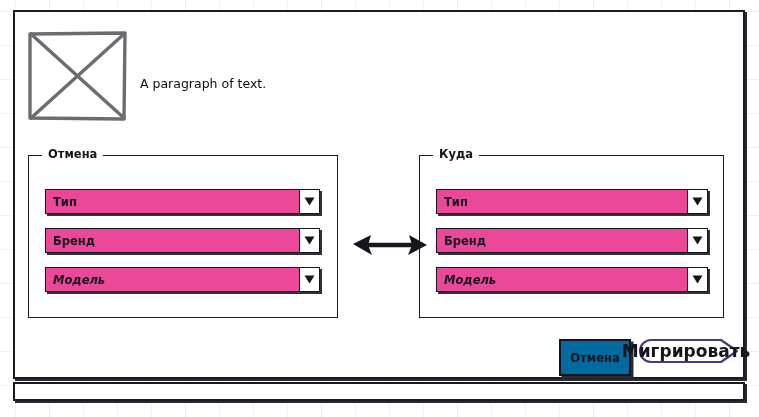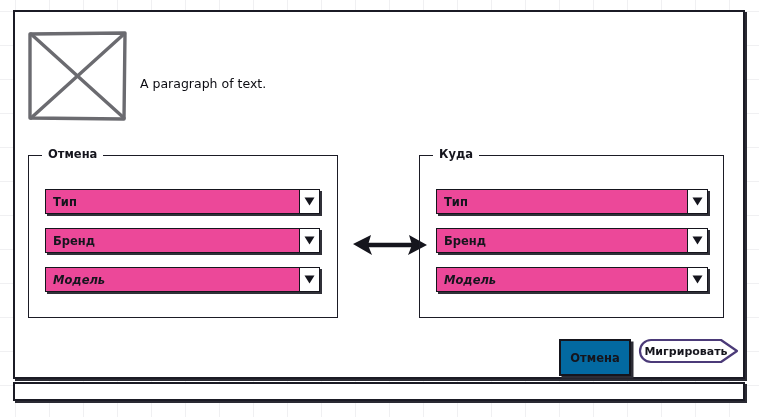--- a/index.html
+++ b/index.html
@@ -205,21 +205,21 @@
   }
   #migrate-button svg { position:absolute; left:0; top:0; display:block; }
   #migrate-label {
     position: absolute;
     left: 0; top: 0;
     width: 96px;
     height: 26px;
     display: flex;
     align-items: center;
     justify-content: center;
-    font-size: 11px;
+    font-size: 17px;
     font-weight: bold;
     color: #15151d;
     white-space: nowrap;
     pointer-events: none;
   }
 
   
   #status-bar {
     position: absolute;
     left: 13px;

